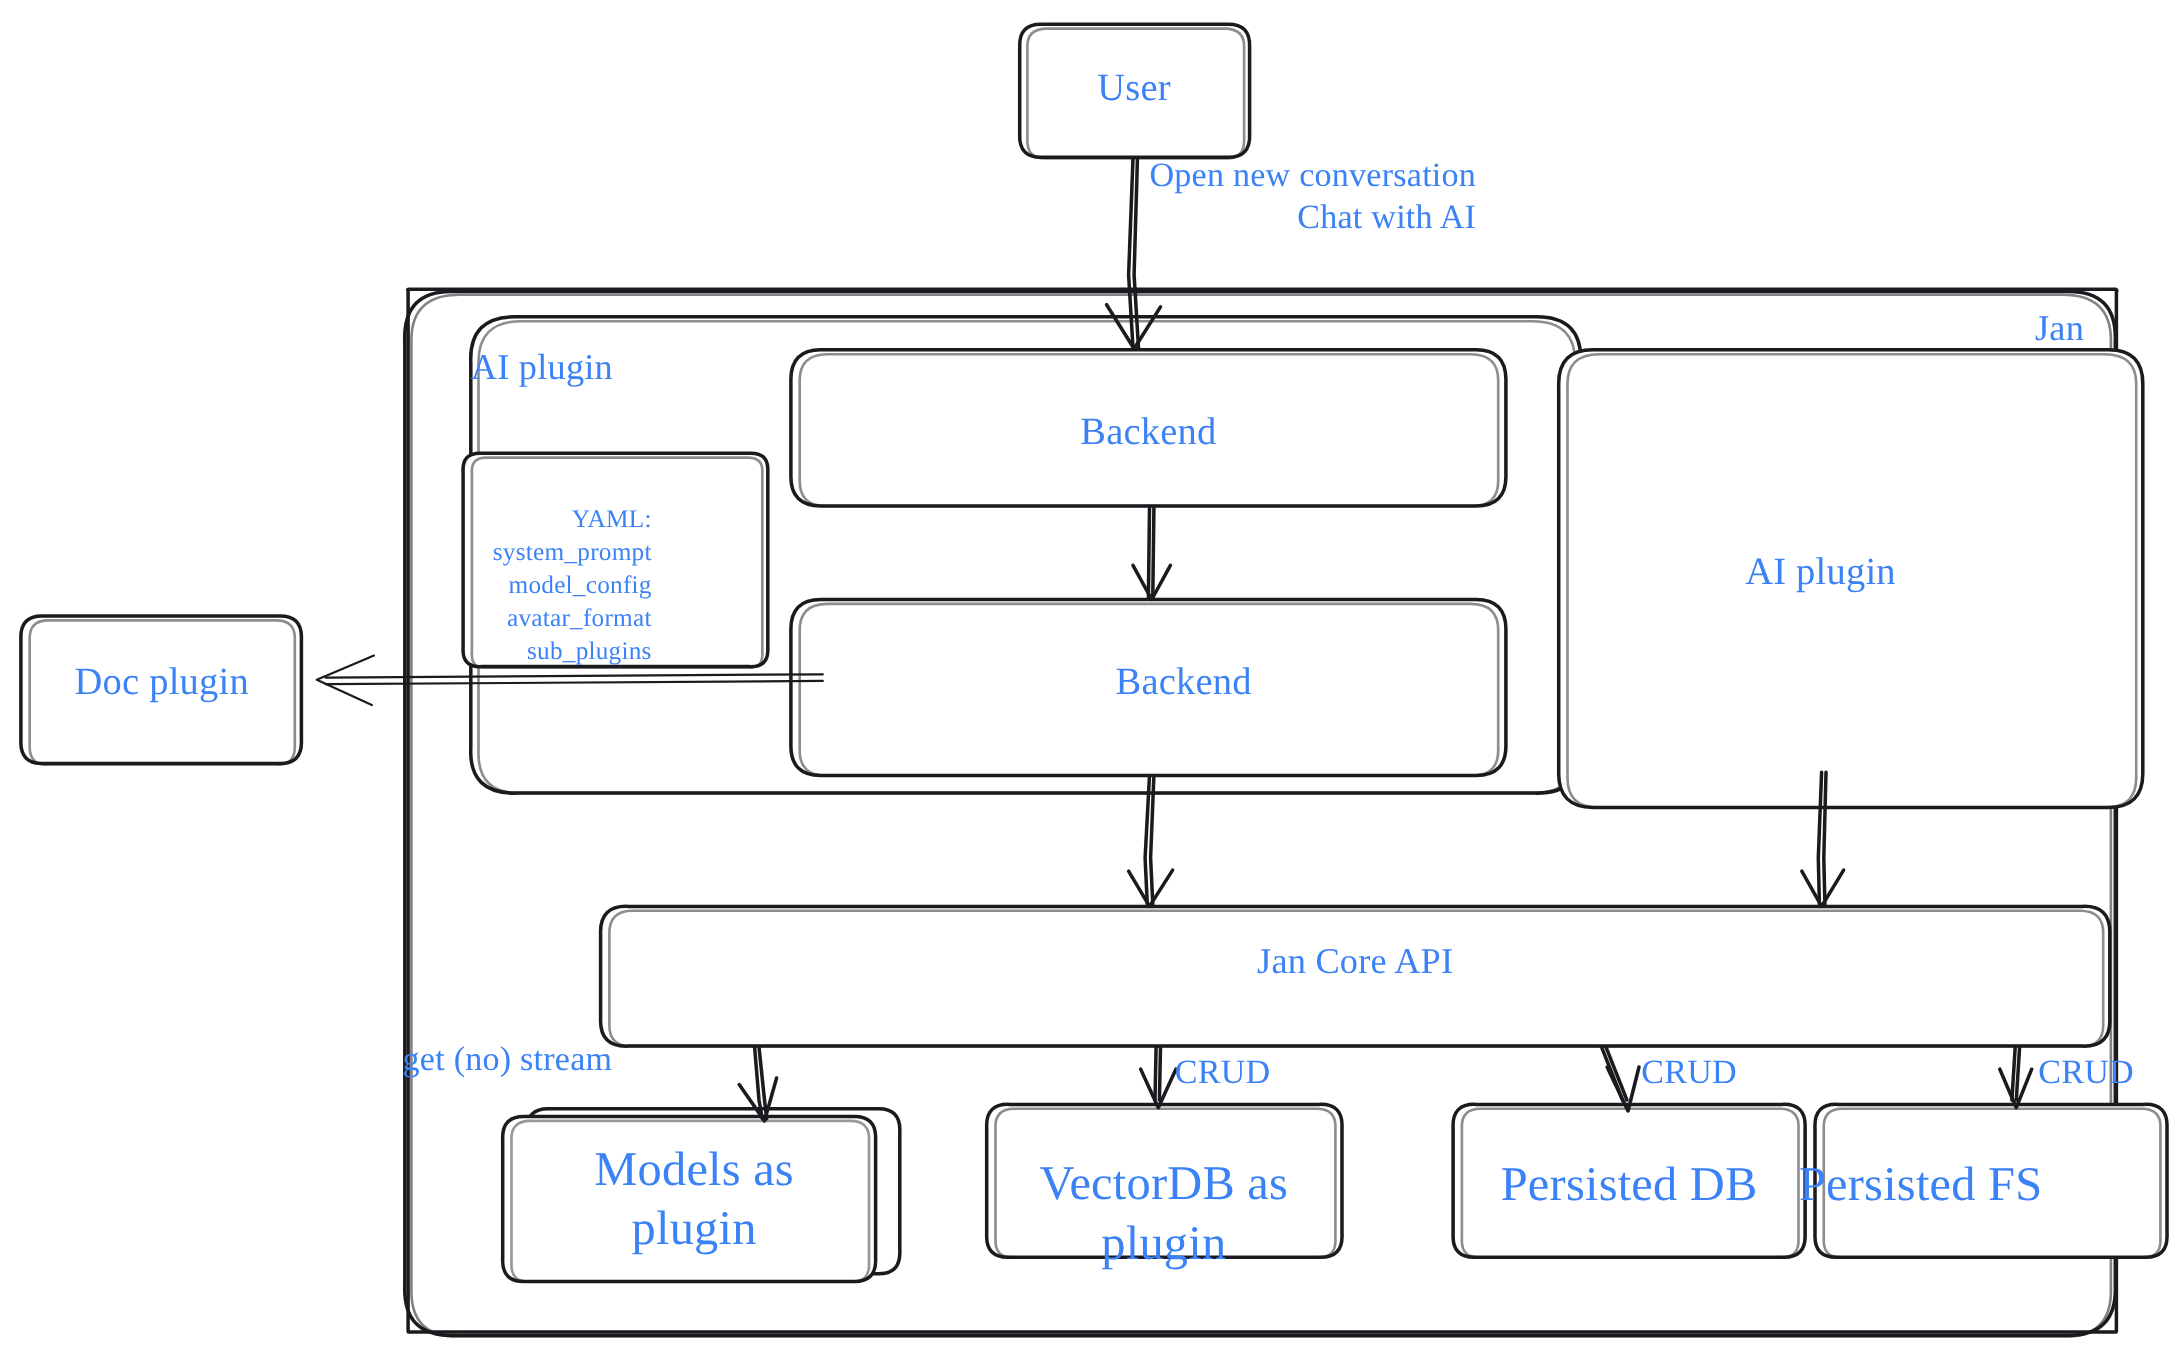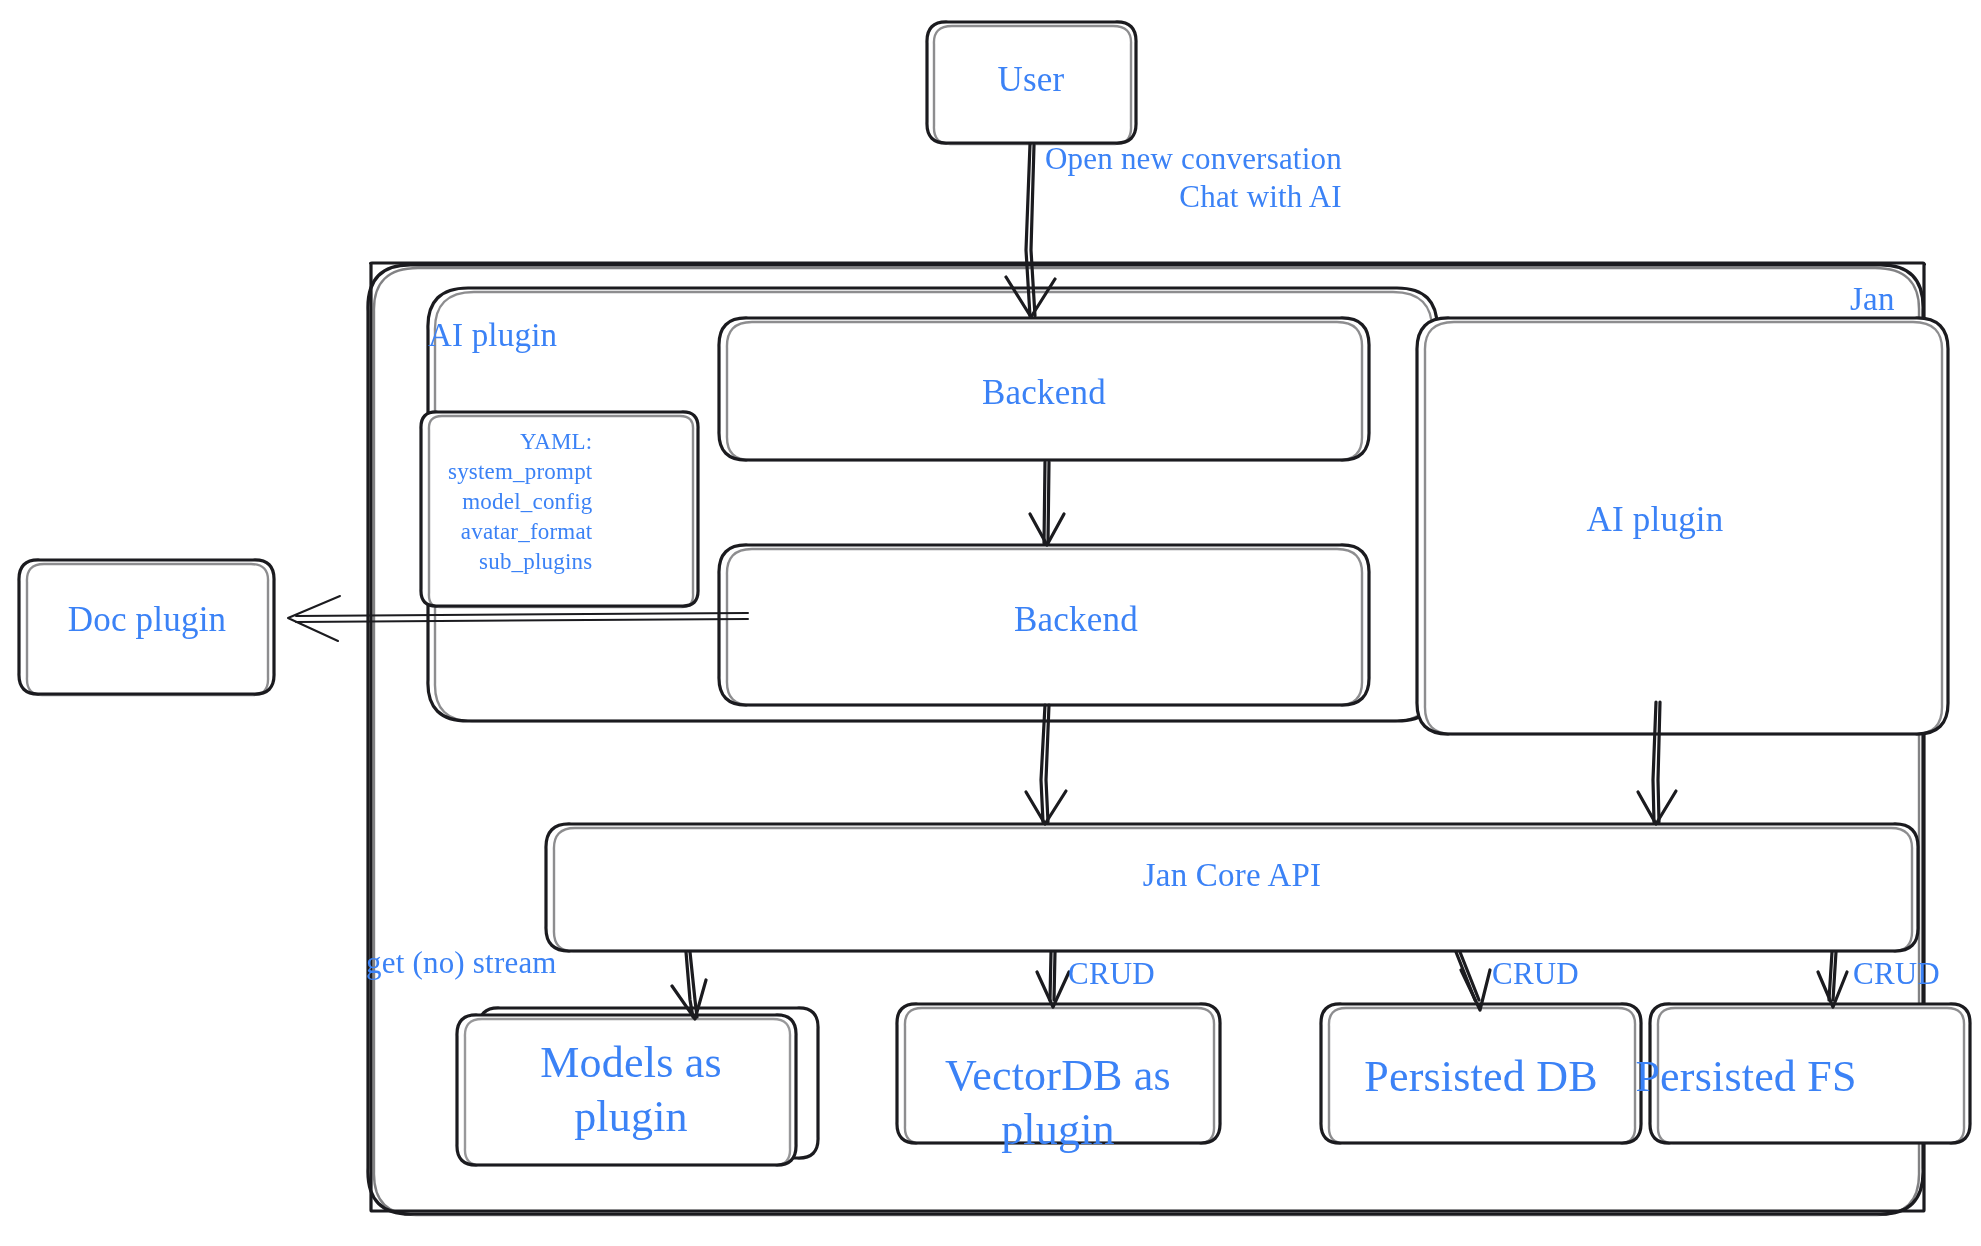--- a/index.html
+++ b/index.html
@@ -49,20 +49,21 @@
   }
   .group-label {
     font-size: 33px;
   }
   .edge-label {
     font-size: 31px;
   }
   .yaml-label {
     font-size: 23px;
     line-height: 1.30;
+    margin-top: 30px;
   }
   .jan-core-label {
     font-size: 33px;
   }
 </style>
 </head>
 <body>
 
 <div id="canvas">
 

